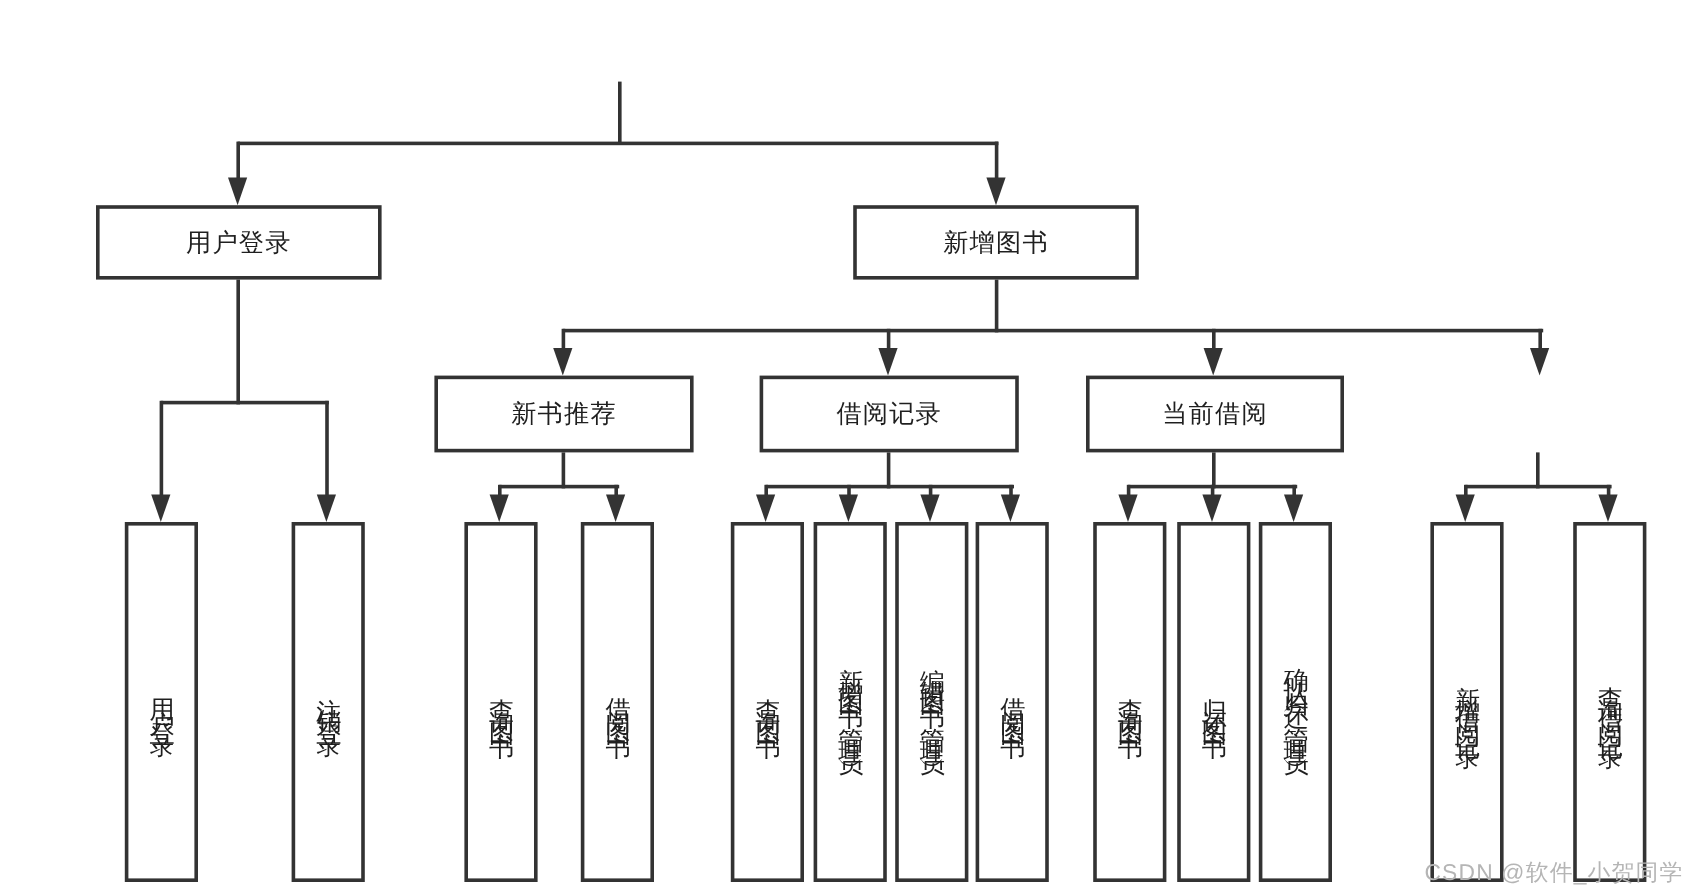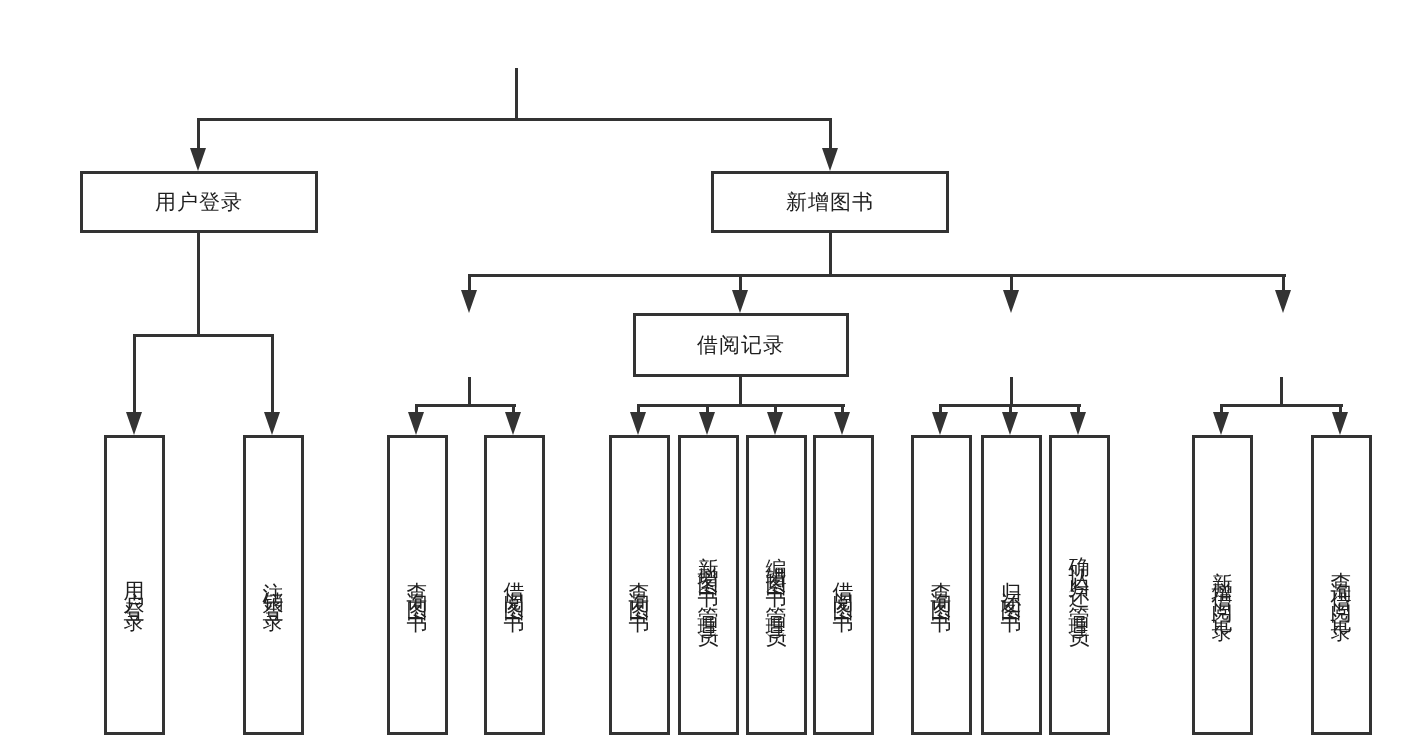--- a/index.html
+++ b/index.html
@@ -85,21 +85,23 @@
   <div class="arrow" style="left:126px; top:334px; height:101px;"></div>
   <div class="arrow" style="left:264px; top:334px; height:101px;"></div>
 
   <div class="vl" style="left:829px; top:233px; height:44px;"></div>
   <div class="hl" style="left:469px; top:274px; width:817px;"></div>
   <div class="arrow" style="left:461px; top:274px; height:39px;"></div>
   <div class="arrow" style="left:732px; top:274px; height:39px;"></div>
   <div class="arrow" style="left:1003px; top:274px; height:39px;"></div>
   <div class="arrow" style="left:1275px; top:274px; height:39px;"></div>
 
+  <div class="node h" style="left:362px; top:313px; width:216px; height:64px;">新书推荐</div>
   <div class="node h" style="left:633px; top:313px; width:216px; height:64px;">借阅记录</div>
+  <div class="node h" style="left:905px; top:313px; width:215px; height:64px;">当前借阅</div>
 
   <div class="vl" style="left:468px; top:377px; height:30px;"></div>
   <div class="hl" style="left:416px; top:404px; width:100px;"></div>
   <div class="arrow" style="left:408px; top:404px; height:31px;"></div>
   <div class="arrow" style="left:505px; top:404px; height:31px;"></div>
 
   <div class="vl" style="left:739px; top:377px; height:30px;"></div>
   <div class="hl" style="left:638px; top:404px; width:207px;"></div>
   <div class="arrow" style="left:630px; top:404px; height:31px;"></div>
   <div class="arrow" style="left:699px; top:404px; height:31px;"></div>
@@ -128,14 +130,15 @@
   <div class="node v" style="left:746px; top:435px; width:61px; height:300px;">编辑图书（管理员）</div>
   <div class="node v" style="left:813px; top:435px; width:61px; height:300px;">借阅图书</div>
 
   <div class="node v" style="left:911px; top:435px; width:61px; height:300px;">查询图书</div>
   <div class="node v" style="left:981px; top:435px; width:61px; height:300px;">归还图书</div>
   <div class="node v" style="left:1049px; top:435px; width:61px; height:300px;">确认归还（管理员）</div>
 
   <div class="node v" style="left:1192px; top:435px; width:61px; height:300px;">新增借阅记录</div>
   <div class="node v" style="left:1311px; top:435px; width:61px; height:300px;">查询借阅记录</div>
 
+  <div class="watermark">CSDN @软件_小贺同学</div>
 
 </div>
 
 </body></html>

